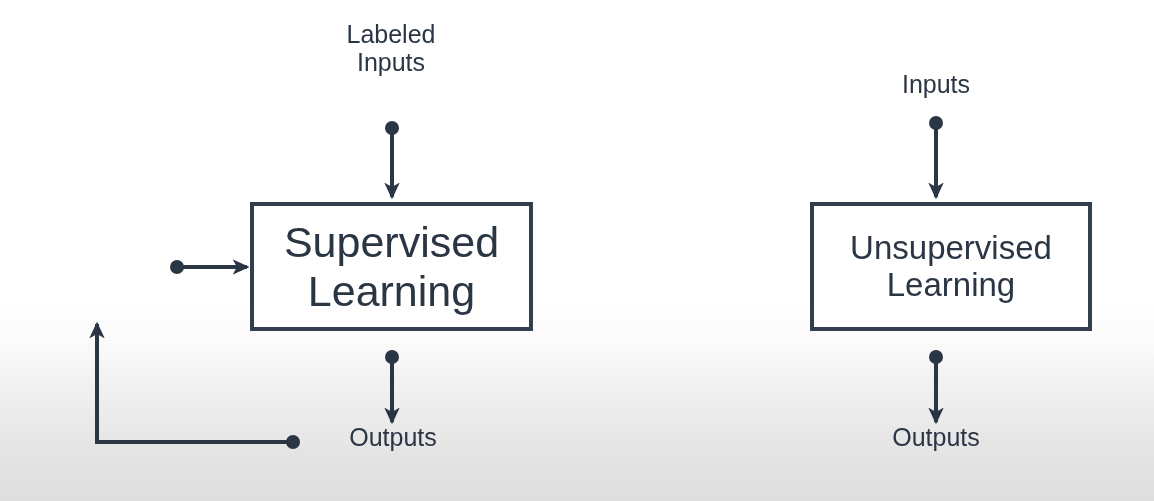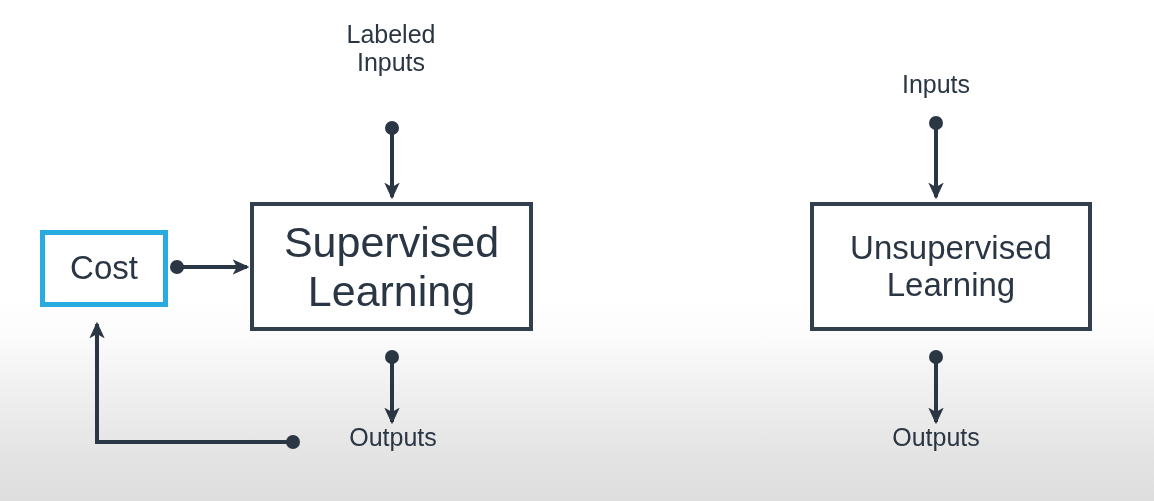--- a/index.html
+++ b/index.html
@@ -147,23 +147,20 @@
 
     <g>
       <circle cx="936" cy="357" r="7" fill="#2b3644"></circle>
       <line x1="936" y1="357" x2="936" y2="422" stroke="#2b3644" stroke-width="4" marker-end="url(#arrowhead)"></line>
     </g>
   </svg>
 
   <div class="free-label" id="labeled-inputs-label">Labeled
 Inputs</div>
 
-  <div class="node-box accent-edge" id="cost-box">
-    <span class="node-label">Cost</span>
-  </div>
 
   <div class="node-box dark-edge" id="supervised-box">
     <span class="node-label">Supervised
 Learning</span>
   </div>
 
   <div class="free-label" id="supervised-outputs-label">Outputs</div>
 
   <div class="free-label" id="inputs-label">Inputs</div>
 

